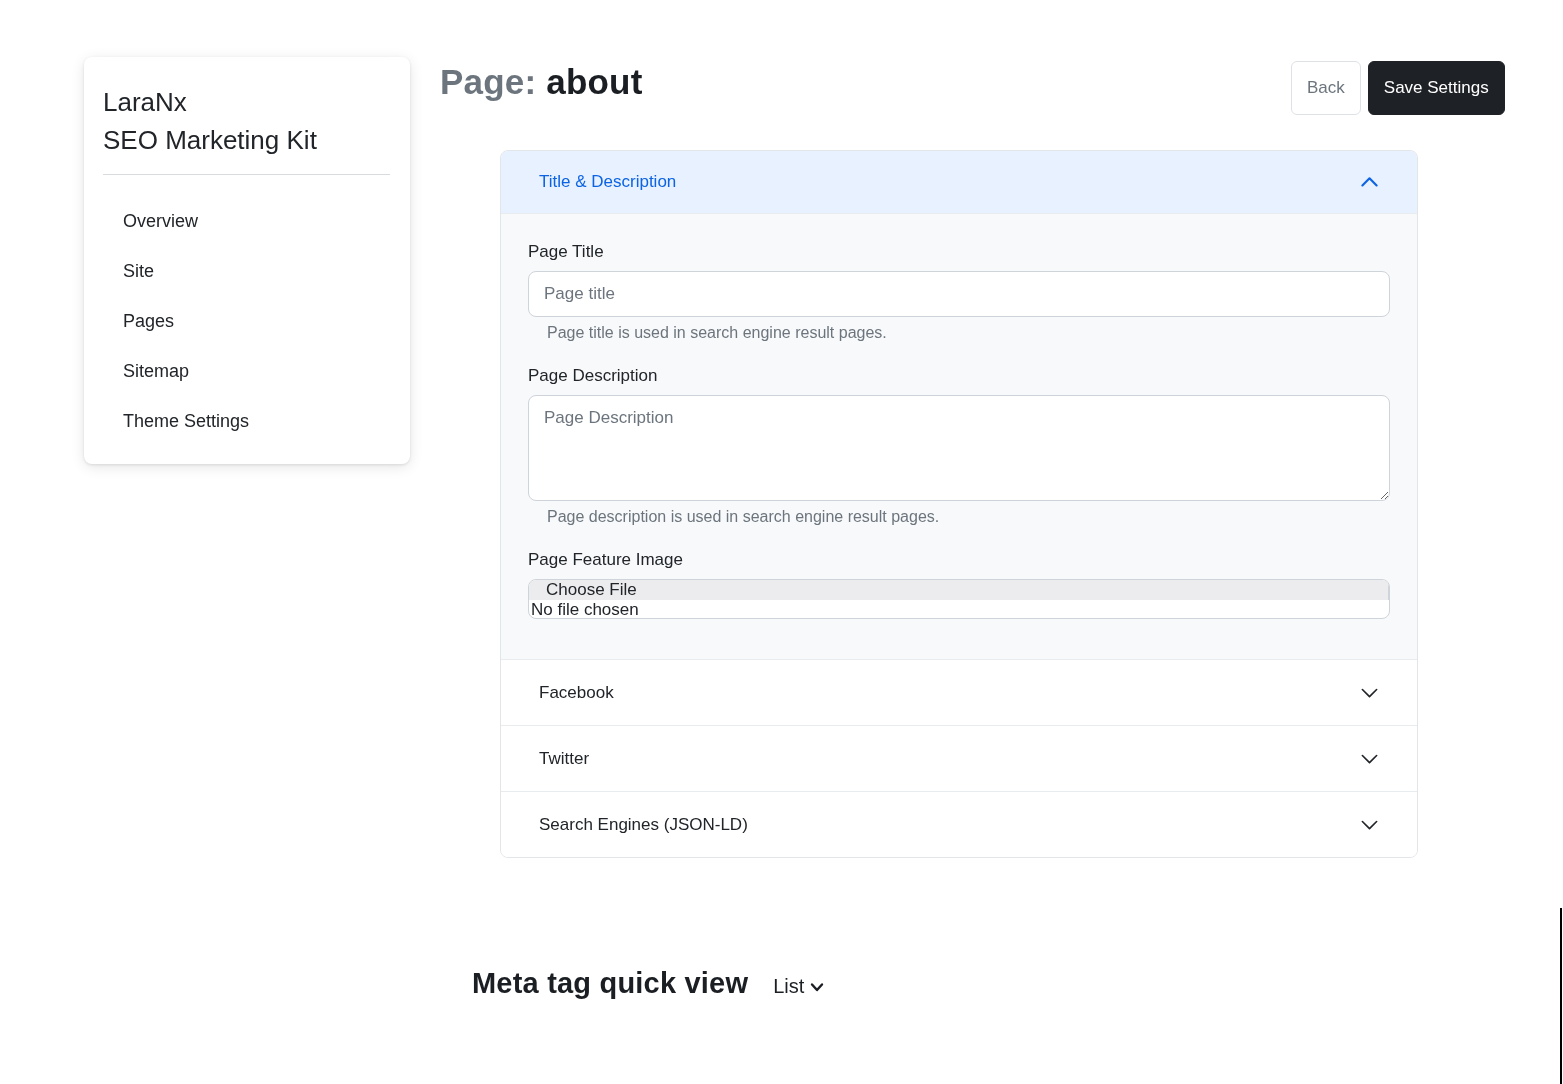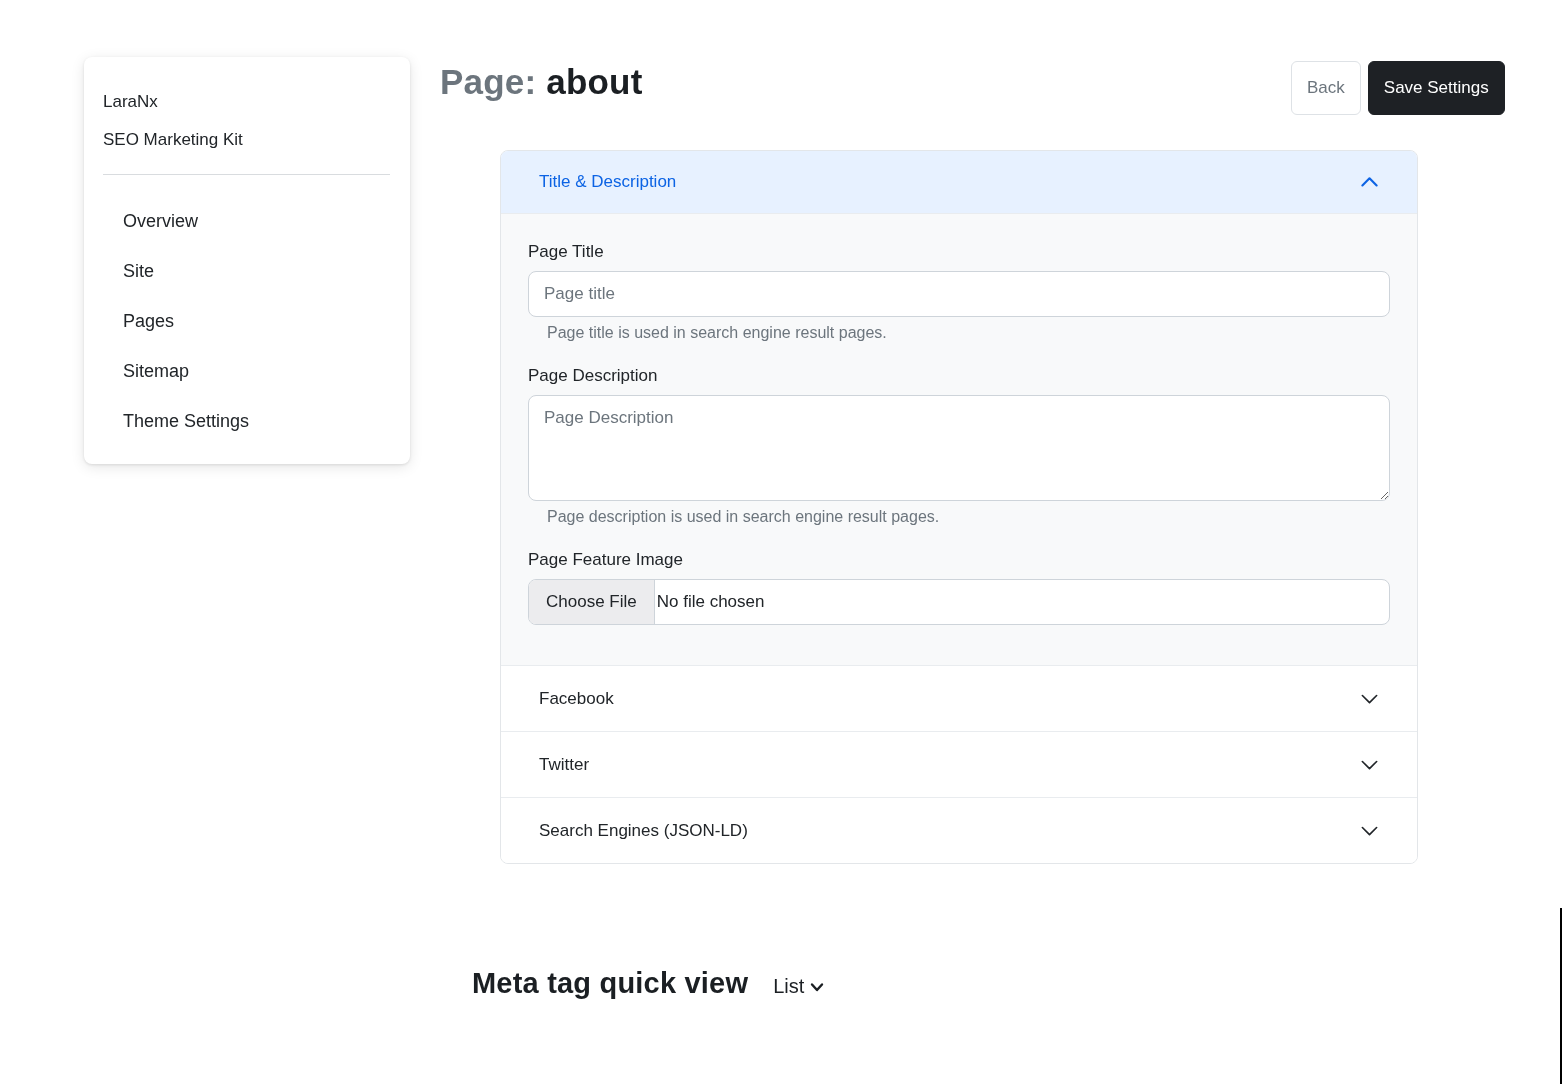--- a/index.html
+++ b/index.html
@@ -17,21 +17,21 @@
     position: absolute;
     left: 84px; top: 57px;
     width: 326px; height: 407px;
     background: #ffffff;
     border-radius: 8px;
     box-shadow: 0 1px 3px rgba(0,0,0,.10), 0 3px 14px rgba(0,0,0,.10);
     padding-top: 26px;
   }
   .sidebar-title {
     padding: 0 20px 0 19px;
-    font-size: 17px;
+    font-size: 26px;
     line-height: 38px;
     color: #212529;
     font-weight: 400;
   }
   .sidebar-divider {
     border: none;
     border-top: 1px solid #d9dcdf;
     margin: 15px 20px 0 19px;
   }
   .sidebar-nav { padding-top: 21px; }
@@ -137,26 +137,27 @@
   .text-area  { height: 106px; resize: vertical; }
   .text-input::placeholder, .text-area::placeholder { color: #6c757d; opacity: 1; }
   .field-help {
     font-size: 16px;
     color: #6c757d;
     margin: 7px 0 0 19px;
   }
   .file-input {
     display: flex;
     align-items: stretch;
-    height: 46px;
+    height: 40px;
     background: #ffffff;
     border: 1px solid #ced4da;
     border-radius: 8px;
     overflow: hidden;
     cursor: pointer;
+    flex-direction: column;
   }
   .file-btn {
     background: #ececee;
     border-right: 1px solid #ced4da;
     padding: 0 17px;
     display: flex;
     align-items: center;
     font-size: 17px;
     color: #212529;
     white-space: nowrap;

